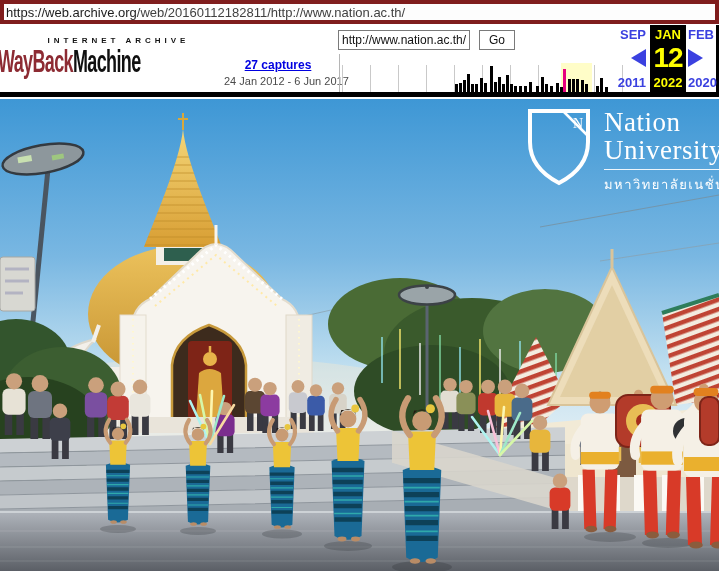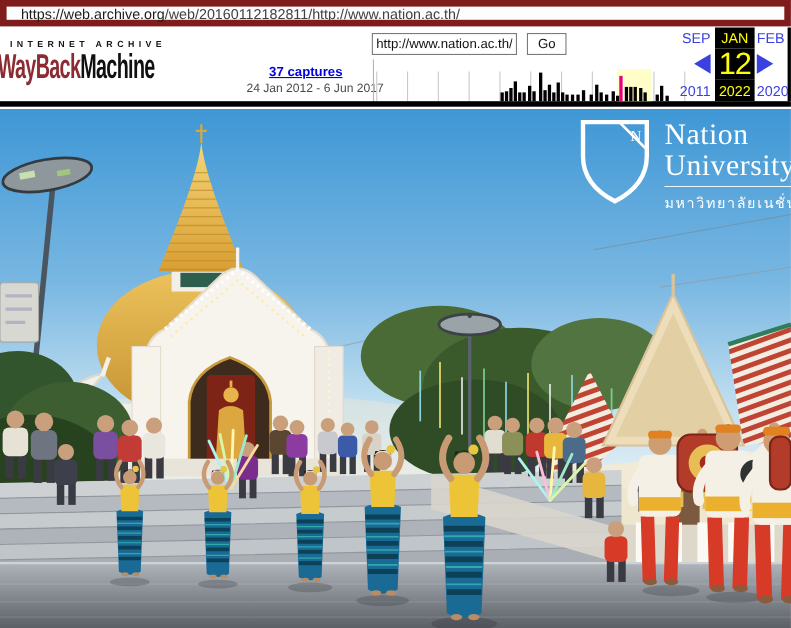--- a/index.html
+++ b/index.html
@@ -1,30 +1,30 @@
 <!DOCTYPE html>
 <html style="--link-blue: #0000e0; --nav-blue: #3b41e0; --cur-yellow: #ffff00; --brand-red: #8d2b33; --hl-yellow: #fffdc8; --marker-pink: #e6007e;"><head>
 <meta charset="utf-8">
 <style>
   html,body{margin:0;padding:0;background:#fff;}
   .screen{position:relative;width:719px;height:571px;overflow:hidden;background:#fff;
           font-family:"Liberation Sans",sans-serif;}
 
   
   .url-bar{position:absolute;top:0;left:0;width:719px;height:24px;box-sizing:border-box;
-           border:6px solid #7f1d1d;background:#fdfdfd;display:flex;align-items:center;
-           padding:0 13px;font-size:13px;white-space:nowrap;cursor:text;}
+           border:4px solid #7f1d1d;background:#fdfdfd;display:flex;align-items:center;
+           padding:0 2px;font-size:13px;white-space:nowrap;cursor:text;}
   .url-host{color:#1c1c1c;}
   .url-path{color:#404040;}
 
   
   .toolbar{position:absolute;top:25px;left:0;width:719px;height:67px;box-sizing:border-box;
            background:#fff;border-right:3px solid #000;}
   .brand{position:absolute;left:-2px;top:11px;cursor:pointer;}
-  .brand-top{font-size:8px;font-weight:bold;letter-spacing:4px;color:#141414;margin-left:11px;}
+  .brand-top{font-size:8px;font-weight:bold;letter-spacing:4px;color:#141414;margin-left:11px;text-align:center;}
   .brand-main{font-size:29px;font-weight:bold;line-height:30px;letter-spacing:-1px;
               transform:scale(.62,1.08);transform-origin:0 0;white-space:nowrap;}
   .brand-red{color:var(--brand-red);}
   .brand-black{color:#101010;}
 
   .captures{position:absolute;left:224px;top:33px;width:108px;text-align:center;}
   .cap-link{font-size:12px;font-weight:bold;color:var(--link-blue);text-decoration:underline;cursor:pointer;display:block;}
   .cap-range{font-size:11px;color:#4a4a4a;margin-top:3px;white-space:nowrap;}
 
   .search{position:absolute;left:338px;top:5px;display:flex;align-items:center;}
@@ -35,21 +35,21 @@
 
   .sparkline{position:absolute;left:342px;top:0;width:310px;height:67px;cursor:pointer;}
   .sparkline::before{content:'';position:absolute;left:-3px;bottom:0;width:1px;height:38px;background:#b5b5b5;}
   .sparkline .tick{position:absolute;bottom:0;width:1px;height:27px;background:#c9c9c9;}
   .sparkline .hl{position:absolute;bottom:0;height:29px;background:var(--hl-yellow);z-index:1;}
   .sparkline .bar{position:absolute;bottom:0;width:3px;background:#000;z-index:2;}
   .sparkline .marker{position:absolute;bottom:0;width:3px;background:var(--marker-pink);z-index:3;}
 
   .nav-panel{position:absolute;right:0;top:0;width:113px;height:67px;display:grid;
              grid-template-columns:47px 36px 30px;grid-template-rows:19px 28px 20px;
-             font-weight:normal;font-size:13px;}
+             font-weight:bold;font-size:13px;}
   .nav-cell{display:flex;align-items:center;justify-content:center;width:100%;height:100%;box-sizing:border-box;}
   .nav-blue{color:var(--nav-blue);cursor:pointer;}
   .cur{background:#000;color:var(--cur-yellow);}
   .day{font-size:28px;letter-spacing:-1px;}
   .cell-r{justify-content:flex-end;padding-right:4px;}
   .cell-l{justify-content:flex-start;padding-left:2px;}
   .arrow{width:0;height:0;cursor:pointer;}
   .arrow-left{border-top:9px solid transparent;border-bottom:9px solid transparent;
               border-right:15px solid var(--nav-blue);}
   .arrow-right{border-top:9px solid transparent;border-bottom:9px solid transparent;
@@ -78,21 +78,21 @@
   </div>
 
   <div class="toolbar">
 
     <div class="brand">
       <div class="brand-top">INTERNET ARCHIVE</div>
       <div class="brand-main"><span class="brand-red">WayBack</span><span class="brand-black">Machine</span></div>
     </div>
 
     <div class="captures">
-      <a class="cap-link">37 captures</a>
+      <a class="cap-link">27 captures</a>
       <div class="cap-range">24 Jan 2012 - 6 Jun 2017</div>
     </div>
 
     <div class="search">
       <input type="text" value="http://www.nation.ac.th/" style="">
       <button>Go</button>
     </div>
 
     <div class="sparkline">
         <i class="tick" style="left: 0px;"></i>

